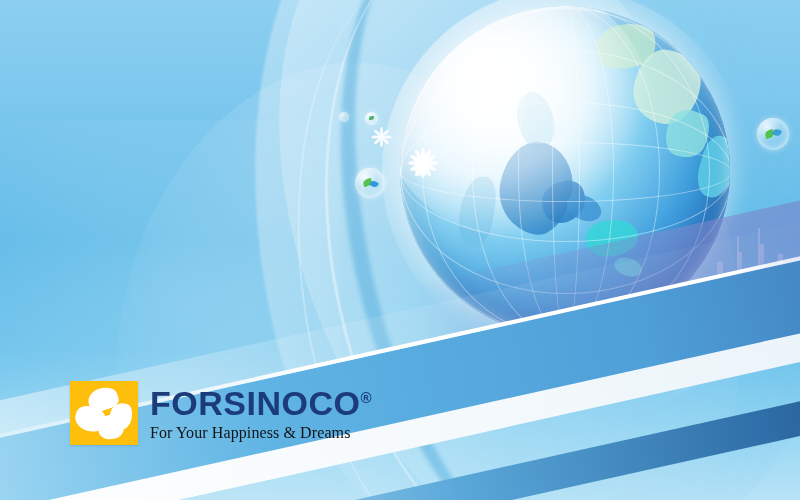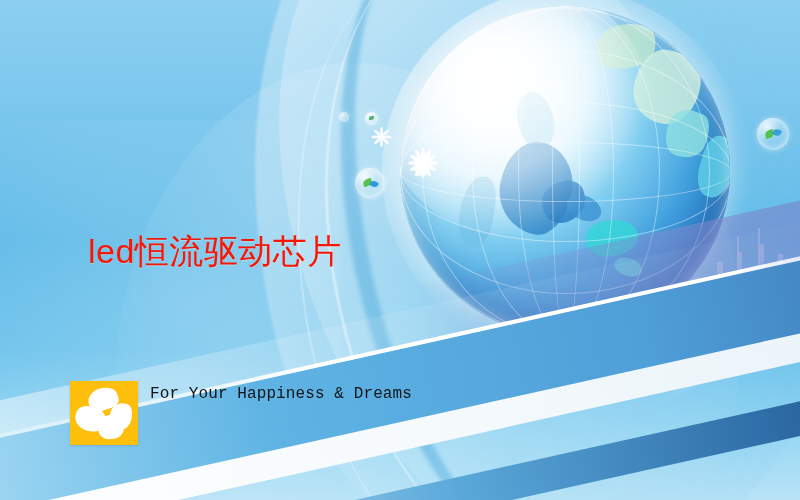--- a/index.html
+++ b/index.html
@@ -149,21 +149,21 @@
   .p-bl{left:5px;top:26px;width:30px;height:24px;border-radius:50% 40% 60% 60%/50% 50% 50% 60%;transform:rotate(18deg);}
   .p-br{left:28px;top:34px;width:26px;height:24px;border-radius:50% 60% 50% 50%/40% 60% 60% 50%;transform:rotate(-8deg);}
   .logo-text{margin-left:12px;padding-top:0px;}
   .brand{
     font-family:"Liberation Sans",sans-serif;
     font-weight:bold;font-size:34px;line-height:34px;
     color:#1b3b7a;letter-spacing:.5px;white-space:nowrap;
   }
   .brand sup{font-size:15px;vertical-align:super;font-weight:bold;}
   .tagline{
-    font-family:Liberation Mono, monospace;
+    font-family:Liberation Serif, serif;
     font-size:16px;line-height:20px;color:#111418;
     margin-top:3px;white-space:nowrap;letter-spacing:.1px;
   }
 </style>
 </head>
 <body>
 
 <div id="stage">
 
   <div class="sw veil-left"></div>
@@ -276,28 +276,28 @@
   </div>
 
   <div class="ribbon rb-purple"></div>
   <div class="ribbon rb-soft"></div>
   <div class="ribbon rb1"></div>
   <div class="ribbon rb-white"></div>
   <div class="ribbon rb2"></div>
   <div class="ribbon rb3"></div>
 
   <div class="headline">
-    <span>led恒流驱动芯片</span>
   </div>
 
   <div class="logo">
     <div class="logo-mark">
       <span class="petal p-tl"></span>
       <span class="petal p-tr"></span>
       <span class="petal p-bl"></span>
       <span class="petal p-br"></span>
     </div>
     <div class="logo-text">
+      <div class="brand"><span>FORSINOCO</span><sup>®</sup></div>
       <div class="tagline">For Your Happiness &amp; Dreams</div>
     </div>
   </div>
 
 </div>
 
 </body></html>

